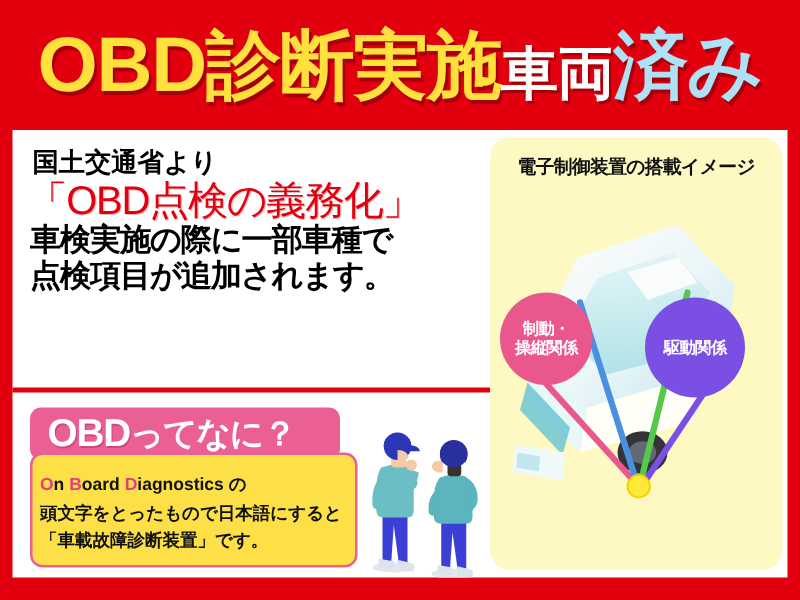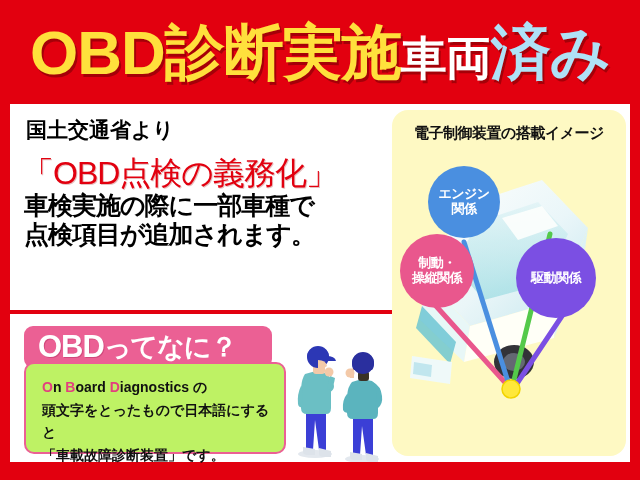--- a/index.html
+++ b/index.html
@@ -39,21 +39,21 @@
   }
 
   
   #left-col{
     position:absolute; left:0; top:0; width:382px; height:358px;
   }
   #gov-block{
     position:absolute; left:10px; top:6px; width:372px; height:196px;
     color:#000;
   }
-  .gov-l1{ font-size:21px; font-weight:bold; letter-spacing:0px; margin:6px 0 13px 6px; }
+  .gov-l1{ font-size:21px; font-weight:bold; letter-spacing:0px; margin:6px 0 0 6px; }
   .gov-l2{
     font-size:32px; font-weight:normal; color:#E2000F;
     letter-spacing:-1px; margin-left:2px; line-height:1.06;
     text-shadow:1px 1px 0 rgba(150,0,0,.25);
   }
   .gov-l3{ font-size:18px; font-weight:bold; text-align:right; margin:-2px 18px 2px 0; }
   .gov-l4{ font-size:25px; font-weight:bold; letter-spacing:-1px; margin-left:4px; line-height:1.18; }
   .gov-l5{ font-size:25px; font-weight:bold; letter-spacing:-1px; margin-left:4px; line-height:1.18; }
 
   #divider{
@@ -71,22 +71,22 @@
   #bubble:after{
     content:""; position:absolute; right:34px; bottom:-13px;
     width:0;height:0; border-left:10px solid transparent;
     border-right:16px solid transparent; border-top:15px solid #EB6094;
   }
   .bub-latin{ font-size:31px; font-weight:bold; color:#fff; letter-spacing:-1px;
               text-shadow:1px 1px 0 rgba(150,20,70,.3); }
   .bub-jp{ font-size:27px; font-weight:bold; color:#fff; letter-spacing:-1px; }
   #desc-box{
     position:relative; margin-top:-6px; width:262px; height:92px;
-    border:2px solid #EB6094; border-radius:10px; background:#bef264;
-    padding:12px 10px 0 16px;
+    border:2px solid #EB6094; border-radius:10px; background:#fde047;
+    padding:12px 10px 0 6px;
   }
   .d-line{ font-size:14px; font-weight:bold; color:#111; line-height:1.62; letter-spacing:0px;}
   .d-line .cap{ color:#E3407E; }
 
   
   #people{ position:absolute; left:278px; top:212px; width:106px; height:146px; }
 
   
   #right-col{
     position:absolute; left:382px; top:6px; width:234px; height:346px;
@@ -220,24 +220,20 @@
             <line x1="44" y1="196" x2="118" y2="278" stroke="#E9578D" stroke-width="5"></line>
             <line x1="72" y1="132" x2="118" y2="278" stroke="#4A8FE0" stroke-width="5"></line>
             <line x1="158" y1="124" x2="120" y2="278" stroke="#54C94A" stroke-width="5"></line>
             <line x1="174" y1="200" x2="122" y2="278" stroke="#7B4FE3" stroke-width="5"></line>
           </g>
           <circle cx="119" cy="279" r="9" fill="#FFE83A" stroke="#F2D400" stroke-width="1.5"></circle>
         </svg>
 
         <div id="panel-title">電子制御装置の搭載イメージ</div>
 
-        <div class="bubble-node" id="n-engine">
-          <span style="white-space:pre-line">エンジン
-関係</span>
-        </div>
         <div class="bubble-node" id="n-brake">
           <span style="white-space:pre-line">制動・
 操縦関係</span>
         </div>
         <div class="bubble-node" id="n-drive">
           <span style="white-space:pre-line">駆動関係</span>
         </div>
 
       </div>
     </div>

